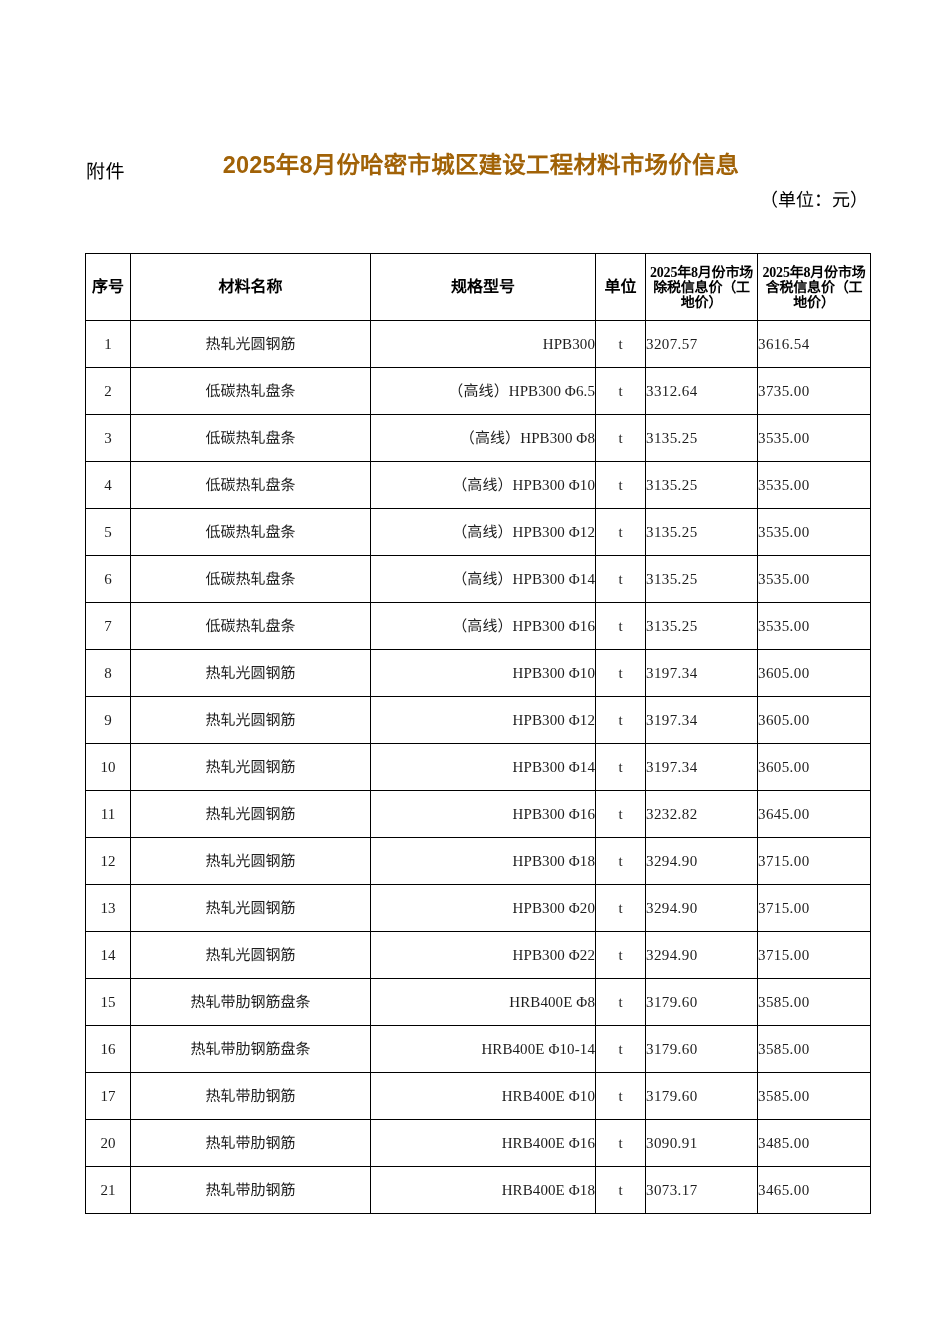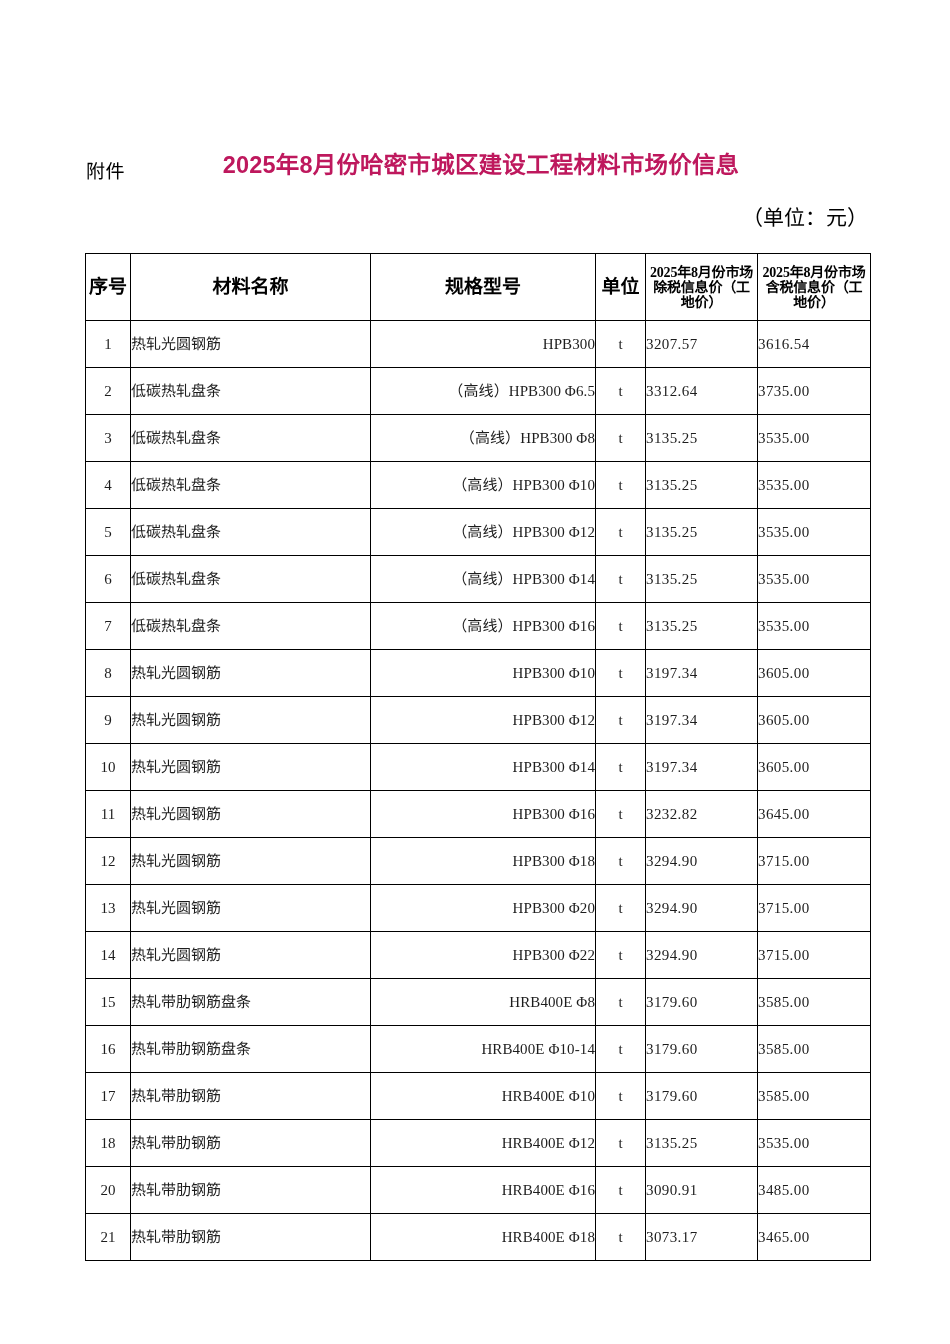--- a/index.html
+++ b/index.html
@@ -41,29 +41,29 @@
     position: absolute;
     left: 12px;
     right: 0;
     top: 148px;
     text-align: center;
     font-family: "Liberation Sans", "DejaVu Sans", sans-serif;
     font-weight: 700;
     font-size: 23.5px;
     line-height: 34px;
     letter-spacing: 0.2px;
-    color: #be185d;
+    color: #a16207;
   }
 
   .unit-note {
     position: absolute;
     right: 82px;
-    top: 206px;
+    top: 188px;
     font-family: "Liberation Sans", "DejaVu Sans", sans-serif;
-    font-size: 21px;
+    font-size: 18px;
     line-height: 24px;
     color: #000;
   }
 
   
   .table-wrap {
     position: absolute;
     left: 85px;
     top: 253px;
     width: 785px;
@@ -92,21 +92,21 @@
   col.c-unit  { width: 50px;  }
   col.c-ex    { width: 112px; }
   col.c-inc   { width: 113px; }
 
   
   tr.head-row td {
     height: 66px;
     text-align: center;
     font-family: "Liberation Serif", "DejaVu Serif", serif;
     font-weight: 700;
-    font-size: 19px;
+    font-size: 16px;
     line-height: 20px;
     color: #000;
   }
   tr.head-row td.hdr-long {
     font-size: 14px;
     line-height: 15px;
     padding: 0 2px;
     letter-spacing: -0.2px;
   }
 
@@ -127,21 +127,21 @@
     height: 46px;
     font-size: 15px;
     line-height: 20px;
     color: #1d1d1d;
   }
   td.cell-no {
     text-align: center;
     font-size: 15.5px;
   }
   td.cell-name {
-    text-align: left;
+    text-align: center;
     padding-left: 8px;
     font-size: 15.5px;
   }
   td.cell-spec {
     text-align: right;
     padding-left: 6px;
     font-size: 15px;
     letter-spacing: 0.1px;
   }
   td.cell-unit {
@@ -316,28 +316,20 @@
           </tr>
           <tr class="data-row">
             <td class="cell-no">17</td>
             <td class="cell-name">热轧带肋钢筋</td>
             <td class="cell-spec">HRB400E  Φ10</td>
             <td class="cell-unit">t</td>
             <td class="cell-price">3179.60</td>
             <td class="cell-price">3585.00</td>
           </tr>
           <tr class="data-row">
-            <td class="cell-no">18</td>
-            <td class="cell-name">热轧带肋钢筋</td>
-            <td class="cell-spec">HRB400E  Φ12</td>
-            <td class="cell-unit">t</td>
-            <td class="cell-price">3135.25</td>
-            <td class="cell-price">3535.00</td>
-          </tr>
-          <tr class="data-row">
             <td class="cell-no">20</td>
             <td class="cell-name">热轧带肋钢筋</td>
             <td class="cell-spec">HRB400E  Φ16</td>
             <td class="cell-unit">t</td>
             <td class="cell-price">3090.91</td>
             <td class="cell-price">3485.00</td>
           </tr>
           <tr class="data-row">
             <td class="cell-no">21</td>
             <td class="cell-name">热轧带肋钢筋</td>

